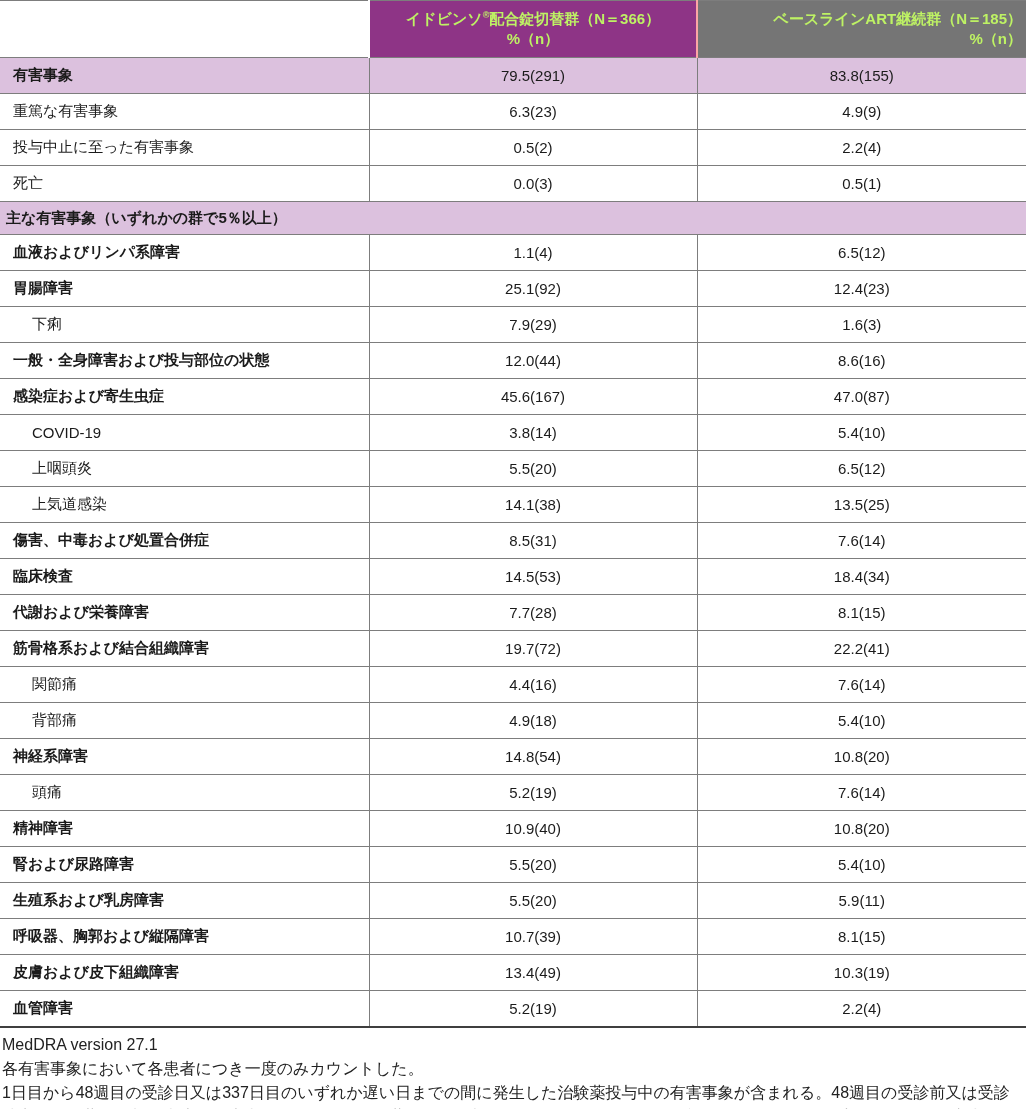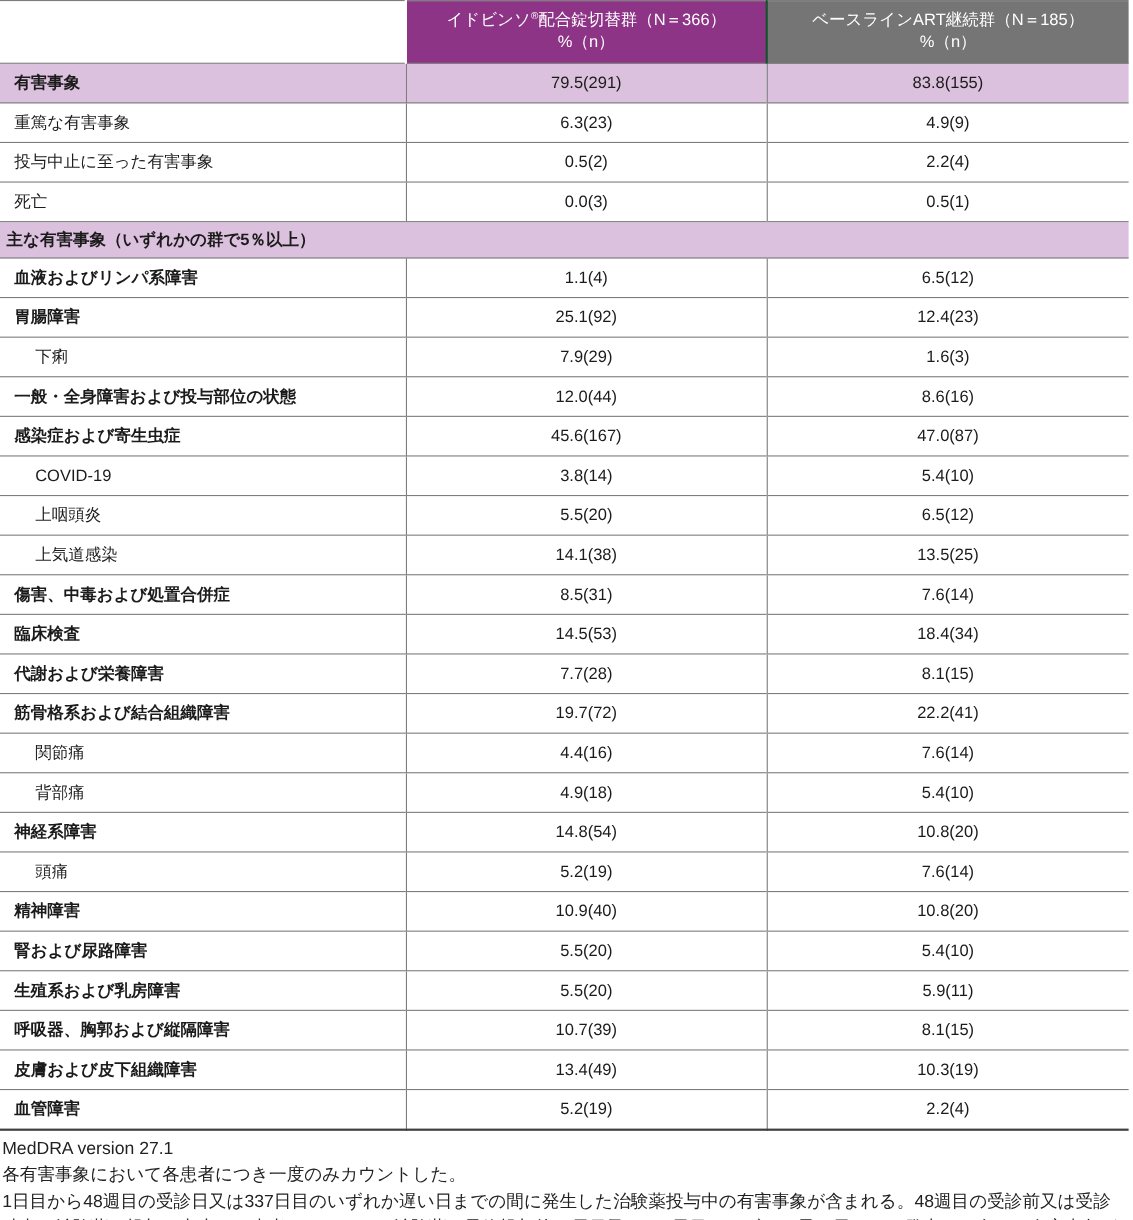--- a/index.html
+++ b/index.html
@@ -26,30 +26,30 @@
     margin:0;
     border-top:1px solid var(--border);
     border-bottom:2px solid var(--border-dark);
   }
   col.c1{width:369px;}
   col.c2{width:328px;}
   col.c3{width:329px;}
   thead tr{height:57px;}
   th{
     font-size:15px;
-    font-weight:normal;
-    color:#ffffff;
+    font-weight:bold;
+    color:#bef264;
     text-align:center;
     vertical-align:middle;
     padding:2px 4px;
     line-height:1.35;
   }
   th.th-empty{background:#ffffff;}
   th.th-purple{background:var(--purple);border-left:2px solid #ffffff;}
-  th.th-gray{background:var(--gray);border-left:2px solid #14532d;}
+  th.th-gray{background:var(--gray);border-left:2px solid #fca5a5;text-align:right;}
   .reg{font-size:9px;vertical-align:super;line-height:1;}
   tbody tr{height:36px;}
   tbody tr.section{height:33px;}
   td{
     border-top:1px solid var(--border);
     font-size:15px;
     vertical-align:middle;
     padding:2px 6px;
   }
   td.label-cell{text-align:left;padding-left:13px;}

